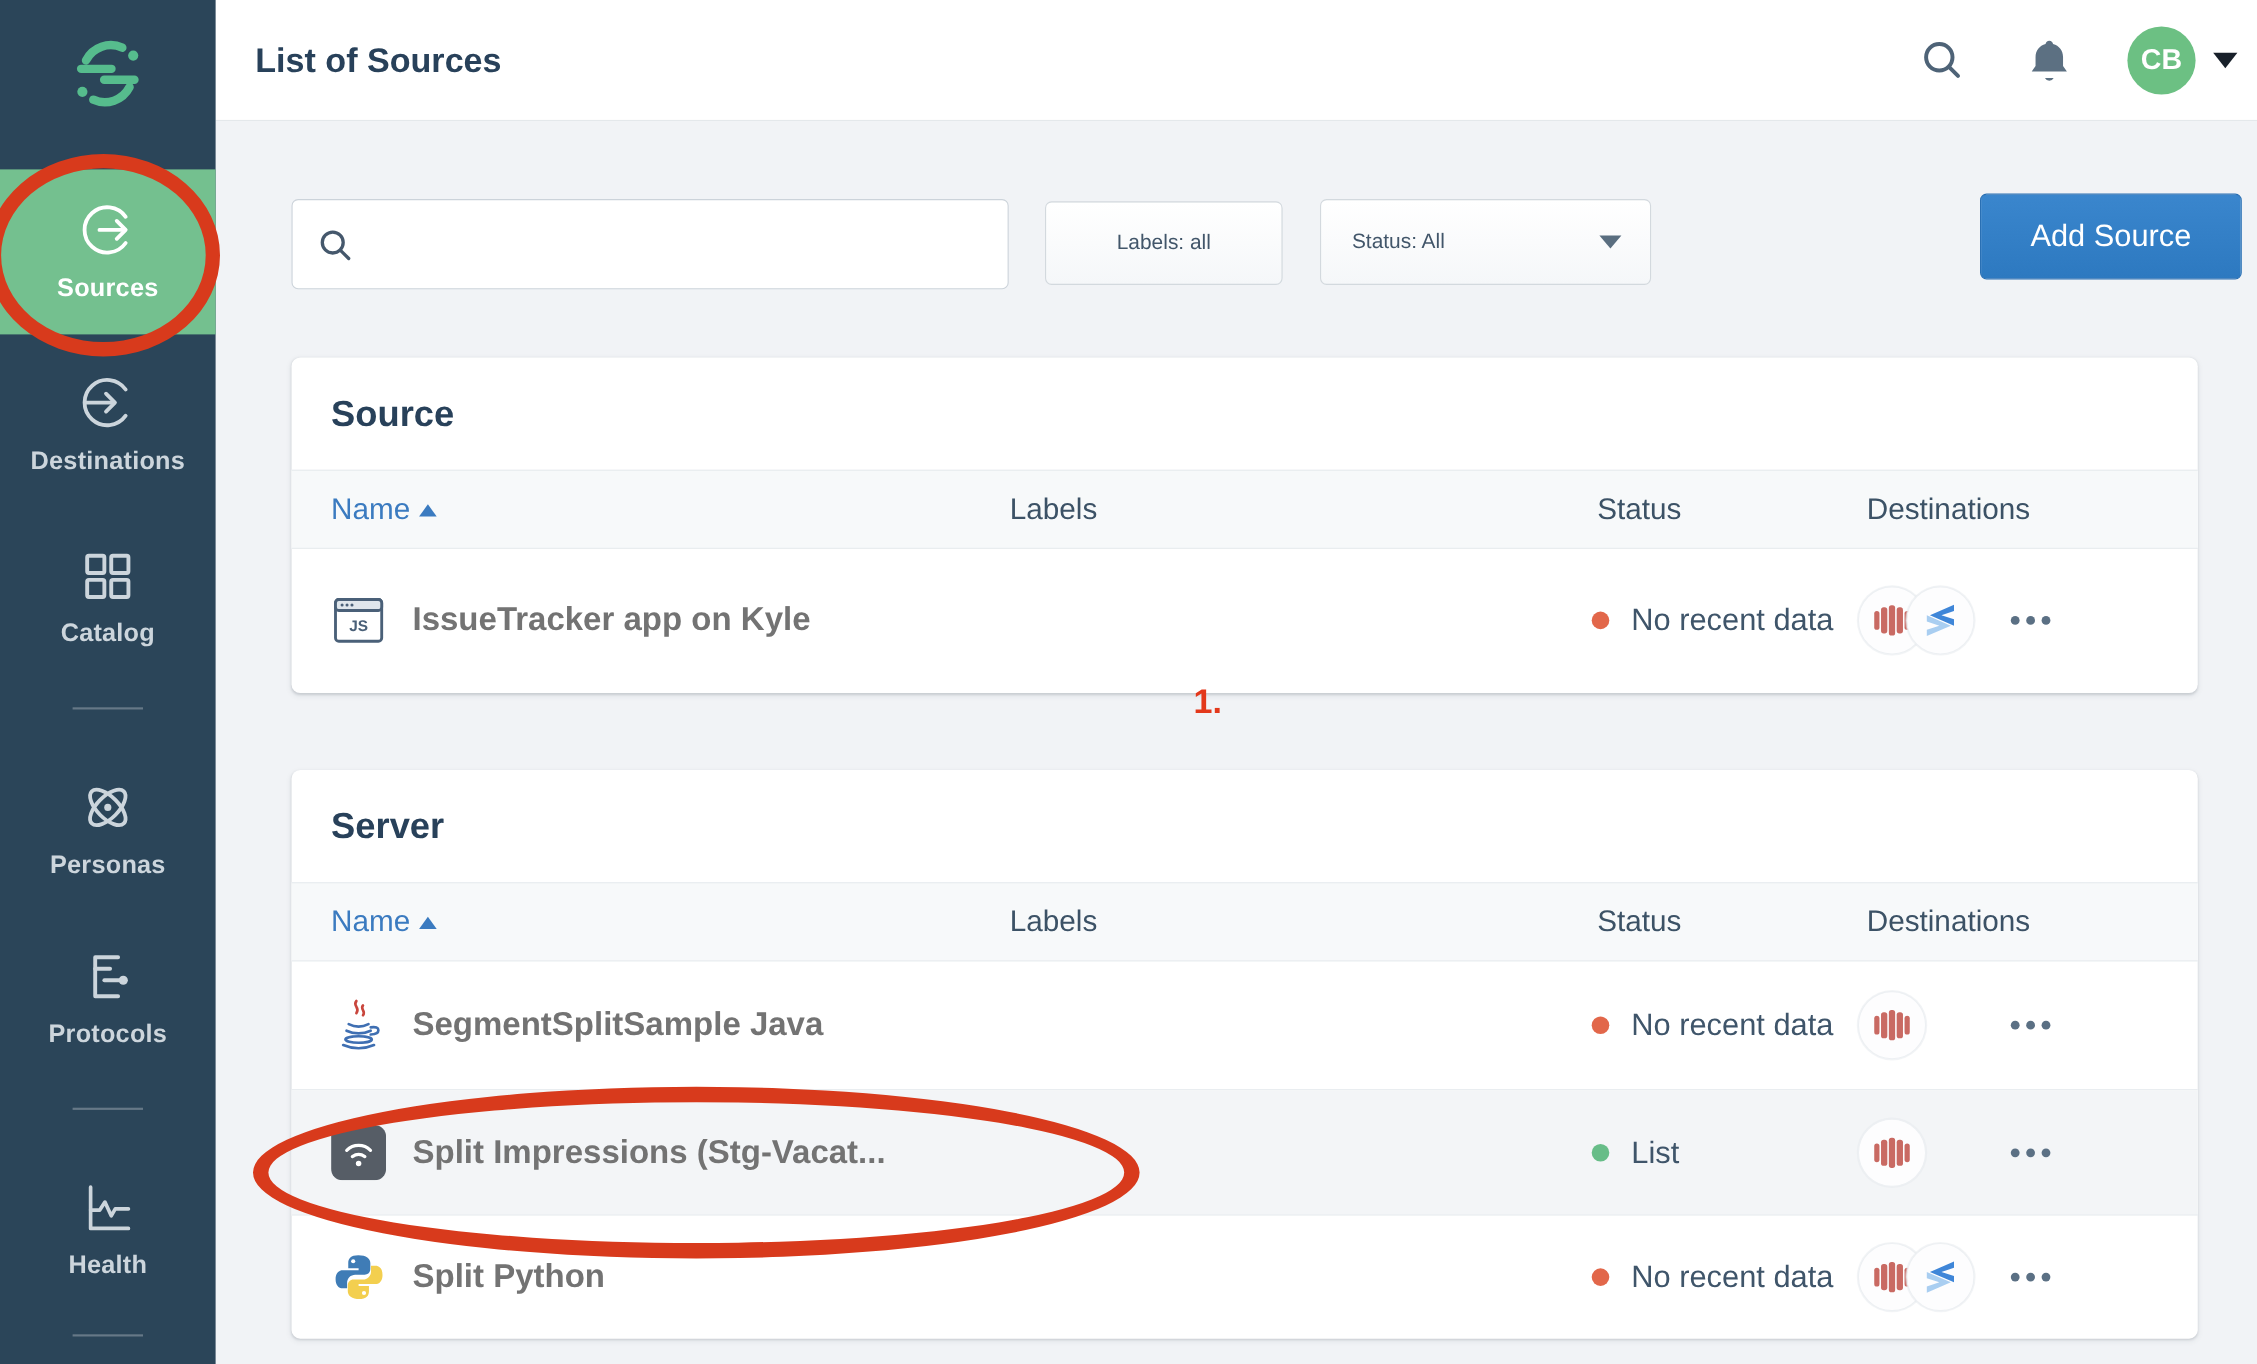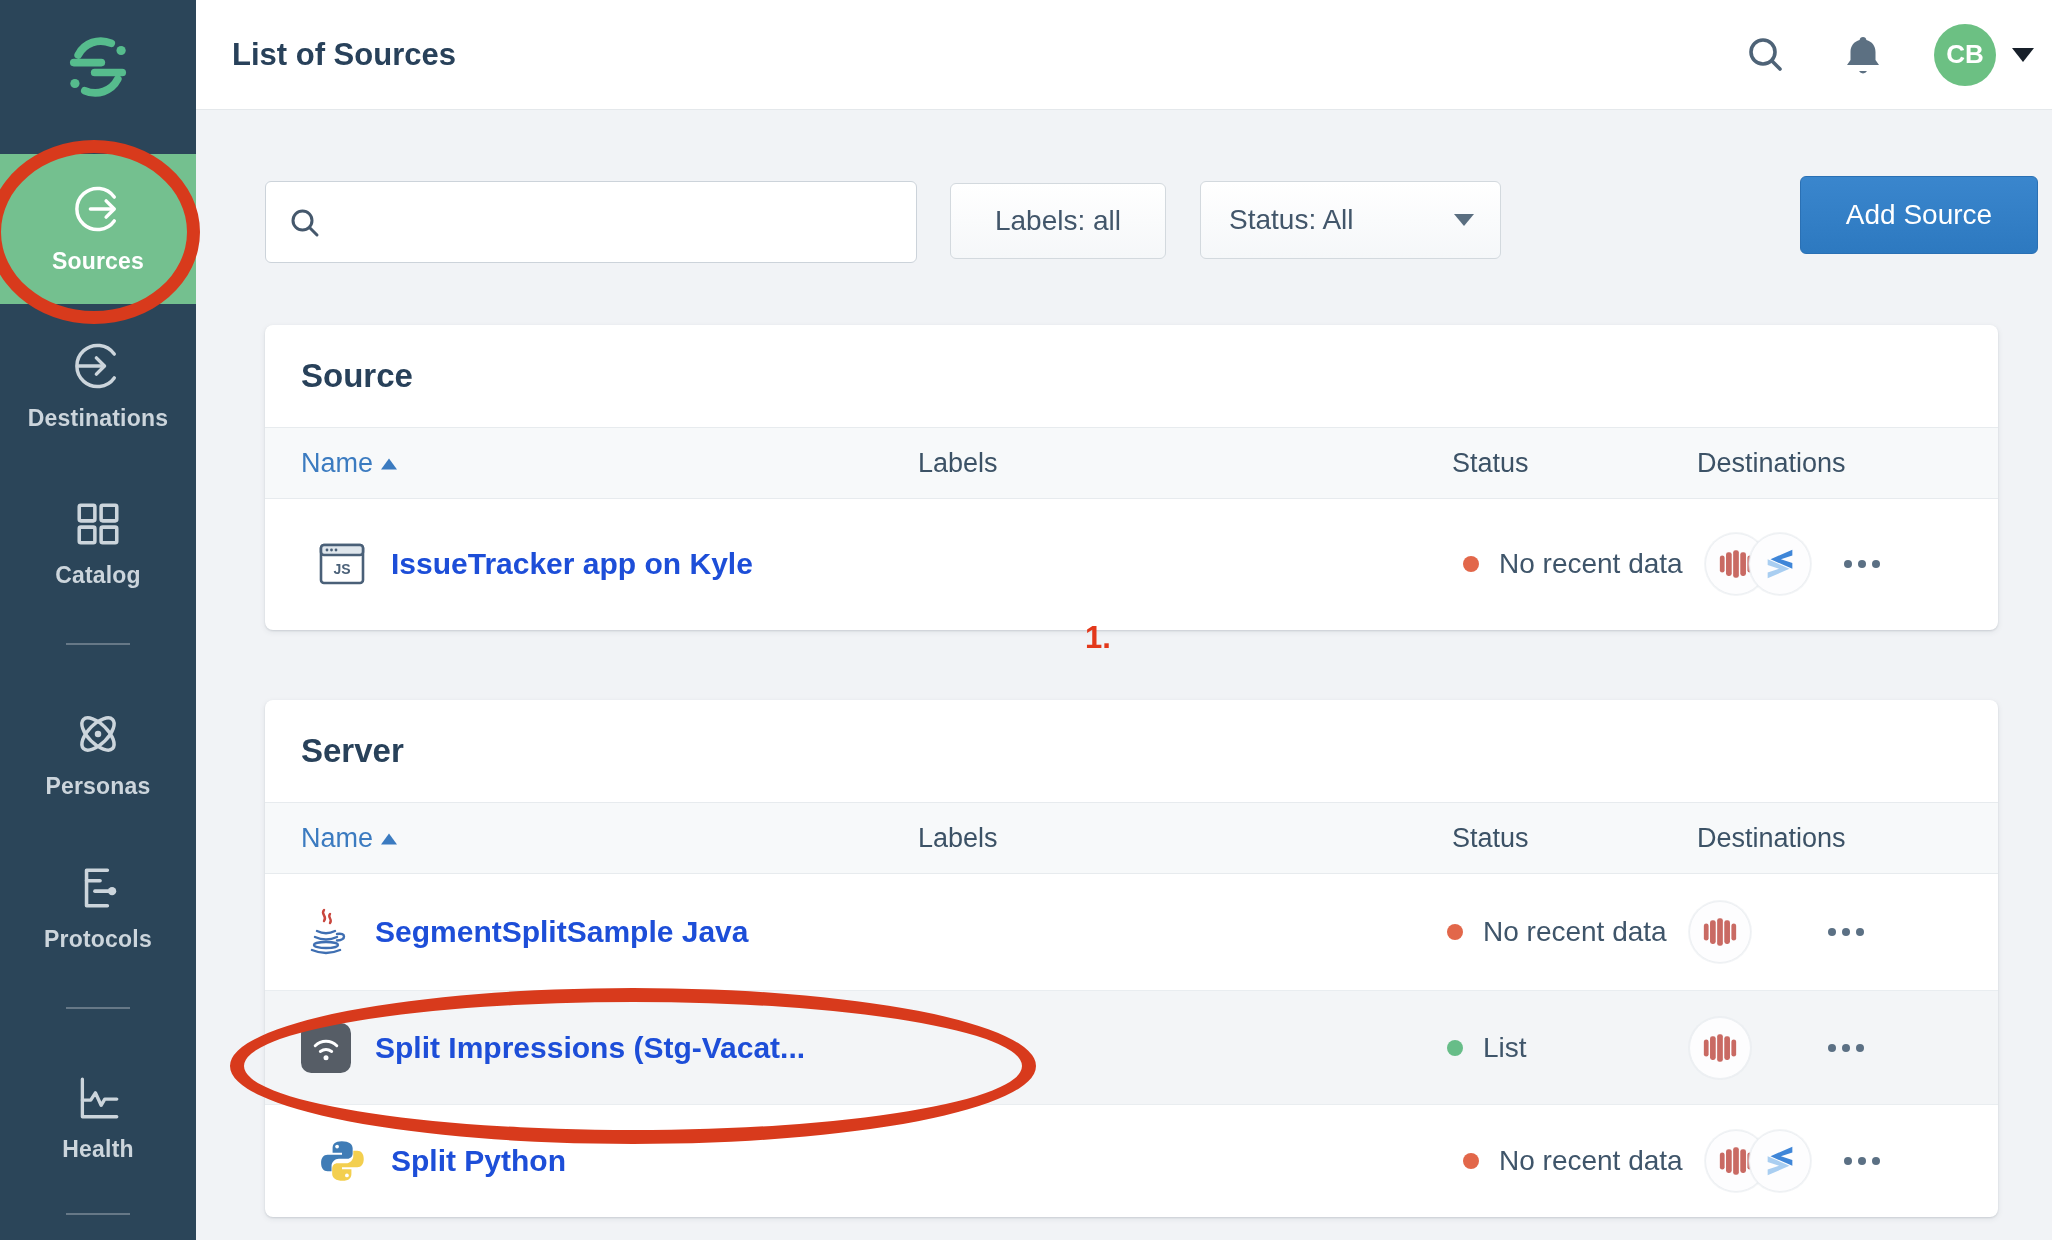--- a/index.html
+++ b/index.html
@@ -66,21 +66,21 @@
   .search-box svg { position:absolute; left:22px; top:24px; }
   .search-box input {
     position:absolute; left:72px; top:0; width:560px; height:80px;
     border:none; outline:none; font-size:28px; color:#3f556a; background:transparent;
     font-family:"Liberation Sans", sans-serif;
   }
   .search-box input::placeholder { color:#a9b4bf; }
   .btn {
     position:absolute; border:1px solid #d3d9de; border-radius:6px;
     background:linear-gradient(#ffffff,#f5f7f9);
-    font-size:28px; color:#42566a; display:flex; align-items:center; justify-content:center;
+    font-size:19px; color:#42566a; display:flex; align-items:center; justify-content:center;
     cursor:pointer; z-index:2;
   }
   .btn-labels { left:950px; top:183px; width:216px; height:76px; }
   .btn-status { left:1200px; top:181px; width:301px; height:78px; justify-content:flex-start; padding-left:28px; }
   .btn-status .sel-caret {
     position:absolute; right:26px; top:50%; transform:translateY(-50%);
     width:0; height:0; border-left:10px solid transparent; border-right:10px solid transparent;
     border-top:12px solid #5a6e80;
   }
   .btn-primary {
@@ -110,27 +110,27 @@
   .th { position:absolute; top:50%; transform:translateY(-50%); }
   .th-name { left:36px; color:#3b7bc0; cursor:pointer; }
   .sort-asc { display:inline-block; margin-left:8px; width:0; height:0;
     border-left:8px solid transparent; border-right:8px solid transparent;
     border-bottom:11px solid #3b7bc0; vertical-align:middle; }
   .th-labels { left:653px; }
   .th-status { left:1187px; }
   .th-dest { left:1432px; }
 
   .trow { position:absolute; left:0; width:1733px; cursor:pointer; }
-  .trow.last { border-radius:0 0 8px 8px;margin-left:16px; }
+  .trow.last { border-radius:0 0 8px 8px; }
   .trow.hl { background:#f3f5f7; }
   .row-sep { border-bottom:1px solid #e9edf0; }
   .src-icon { position:absolute; left:36px; top:50%; transform:translateY(-50%); width:50px; height:50px;
     display:flex; align-items:center; justify-content:center; }
   .row-name { position:absolute; left:110px; top:50%; transform:translateY(-50%);
-    font-size:30px; font-weight:bold; color:#1d4ed8; }
+    font-size:30px; font-weight:bold; color:#737373; }
   .status-cell { position:absolute; left:1182px; top:50%; transform:translateY(-50%);
     display:flex; align-items:center; gap:20px; font-size:28px; color:#3f556a; }
   .dot { width:16px; height:16px; border-radius:50%; flex:0 0 auto; }
   .dot.warn { background:#e2674a; }
   .dot.live { background:#67bd88; }
   .badge {
     position:absolute; top:50%; transform:translateY(-50%);
     width:62px; height:62px; border-radius:50%; background:#fdfdfe;
     border:1px solid #edf0f3; box-shadow:0 0 0 1px rgba(230,234,238,.5);
     display:flex; align-items:center; justify-content:center;

